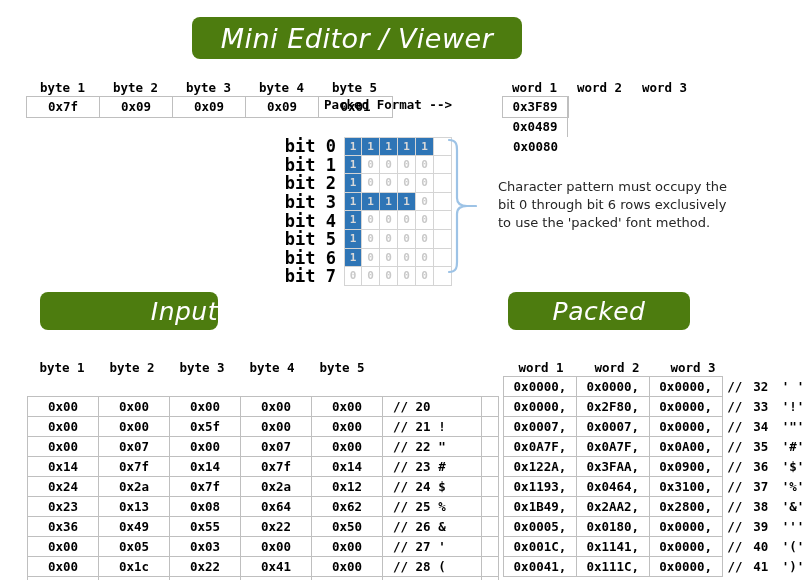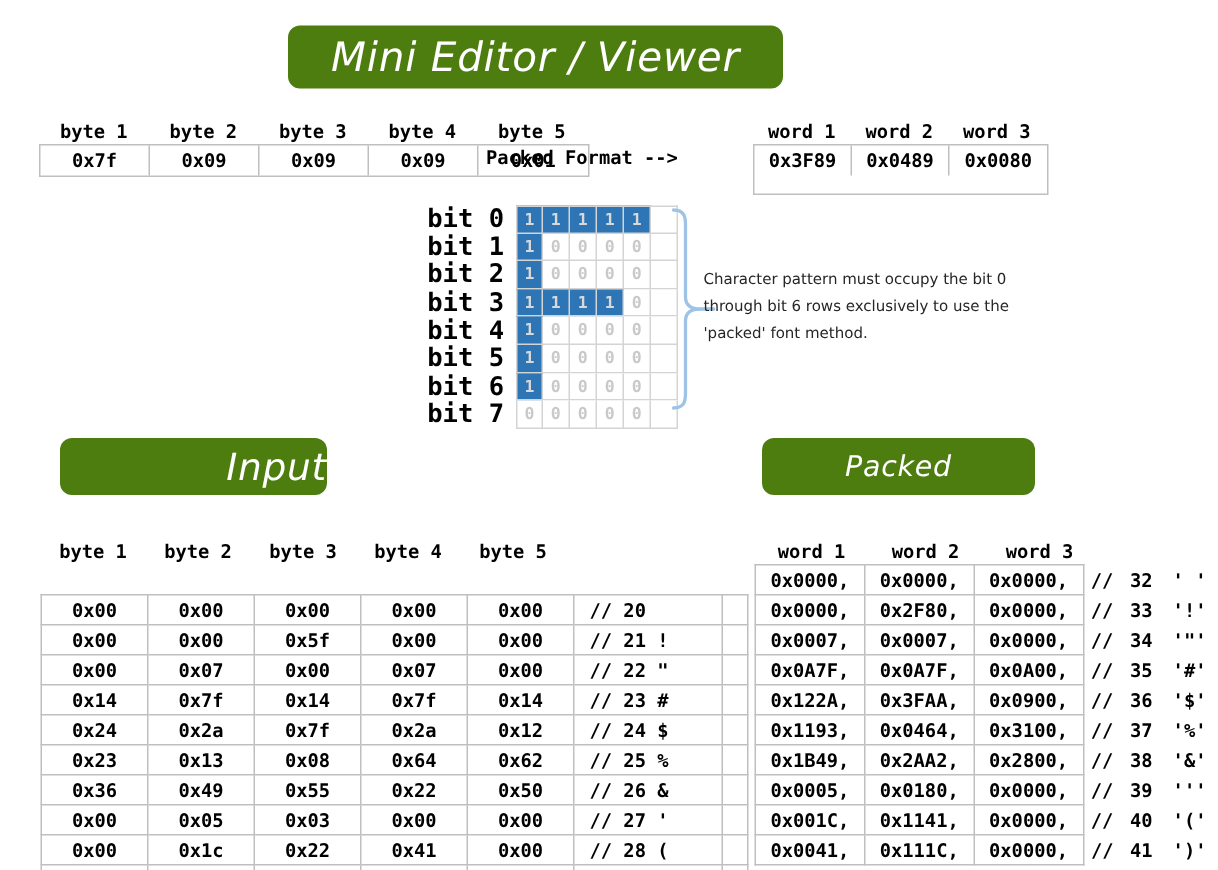--- a/index.html
+++ b/index.html
@@ -46,21 +46,21 @@
     width: 178px;
     height: 38px;
     font-size: 25px;
     justify-content: flex-end;
   }
   #packed-banner {
     left: 508px;
     top: 292px;
     width: 182px;
     height: 38px;
-    font-size: 19px;
+    font-size: 25px;
   }
 
   
   .hdr-row {
     position: absolute;
     display: flex;
     font-weight: bold;
     font-size: 12.5px;
     color: #000;
   }
@@ -97,21 +97,21 @@
     left: 324px;
     top: 97px;
     font-size: 12.5px;
     font-weight: bold;
     color: #000;
     white-space: nowrap;
   }
 
   #top-word-hdr { left: 502px; top: 80px; }
   #top-word-hdr span { width: 65px; }
-  #top-word-row { left: 502px; top: 96px; height: 34px; }
+  #top-word-row { left: 502px; top: 96px; height: 22px; flex-direction: column; }
   #top-word-row .cell { width: 65px; }
 
   
   #bitgrid-wrap {
     position: absolute;
     left: 284px;
     top: 137px;
   }
   .bit-line {
     display: flex;
@@ -155,24 +155,24 @@
   }
 
   
   #brace-svg {
     position: absolute;
     left: 443px;
     top: 136px;
   }
   #note-text {
     position: absolute;
-    left: 469px;
+    left: 498px;
     top: 178px;
     width: 240px;
-    font-size: 10px;
+    font-size: 13px;
     line-height: 18px;
     color: #262626;
     font-family: "DejaVu Sans", sans-serif;
   }
 
   
   .big-hdr {
     position: absolute;
     display: flex;
     font-weight: bold;

